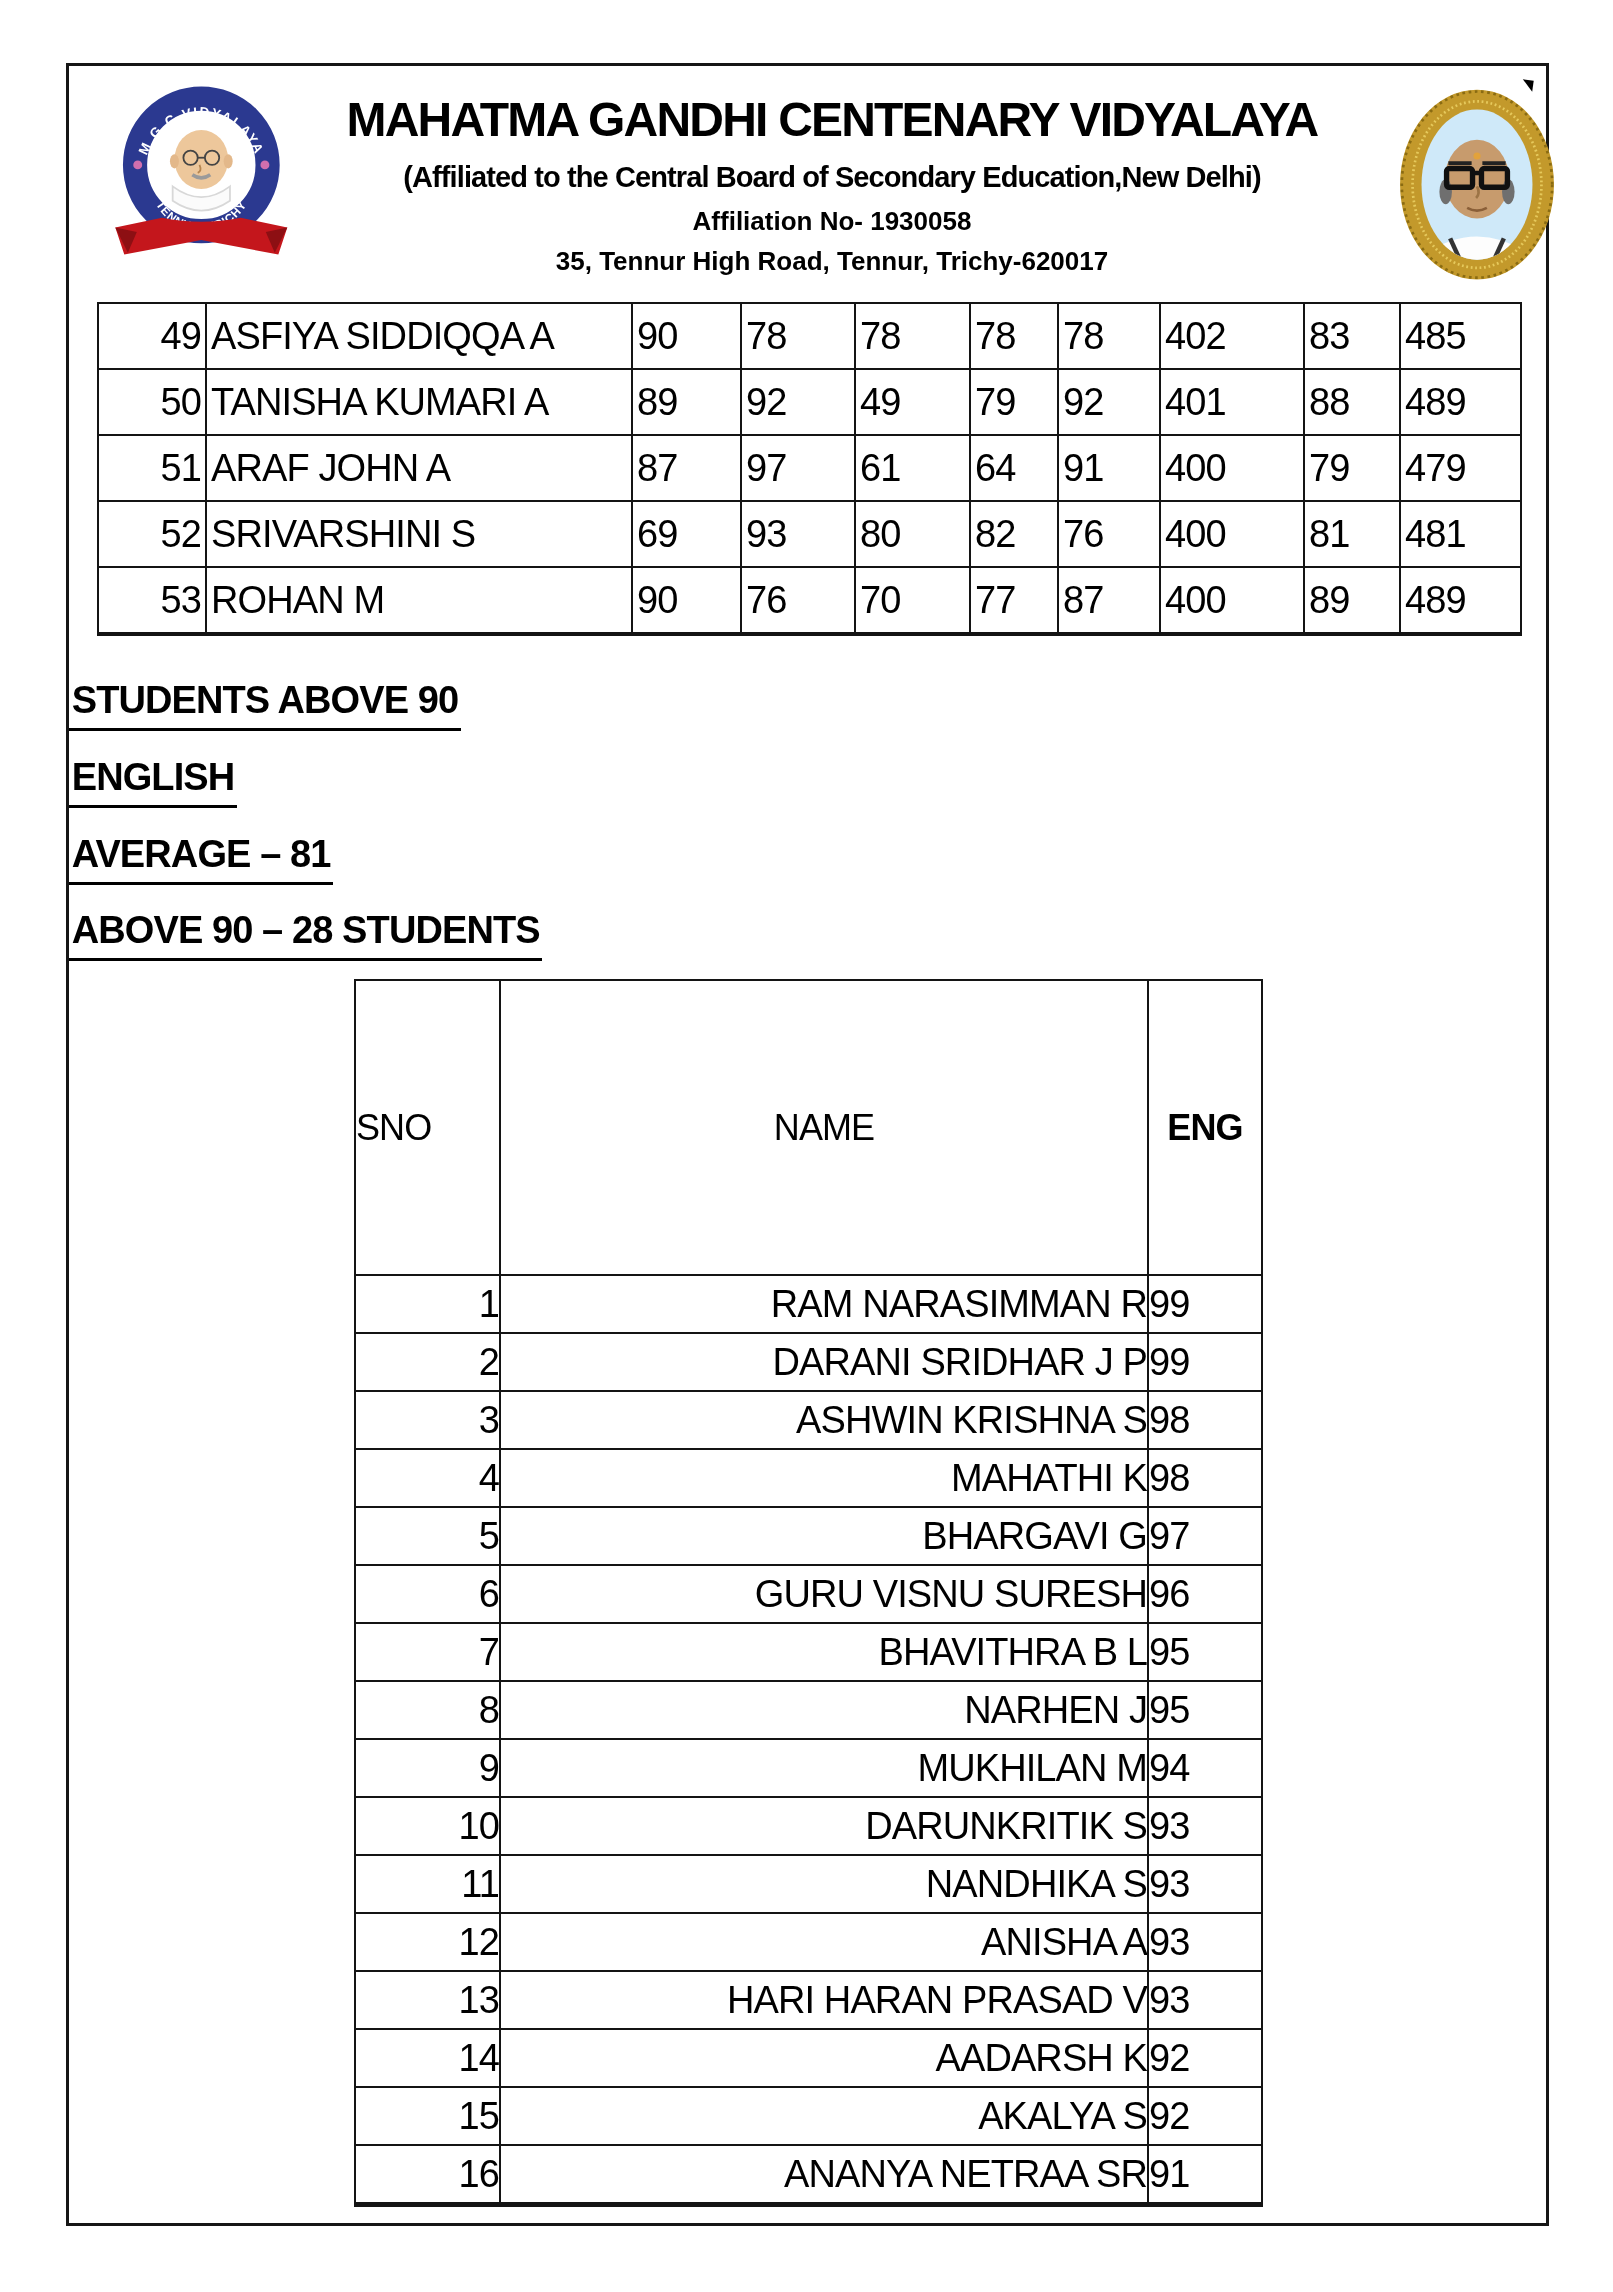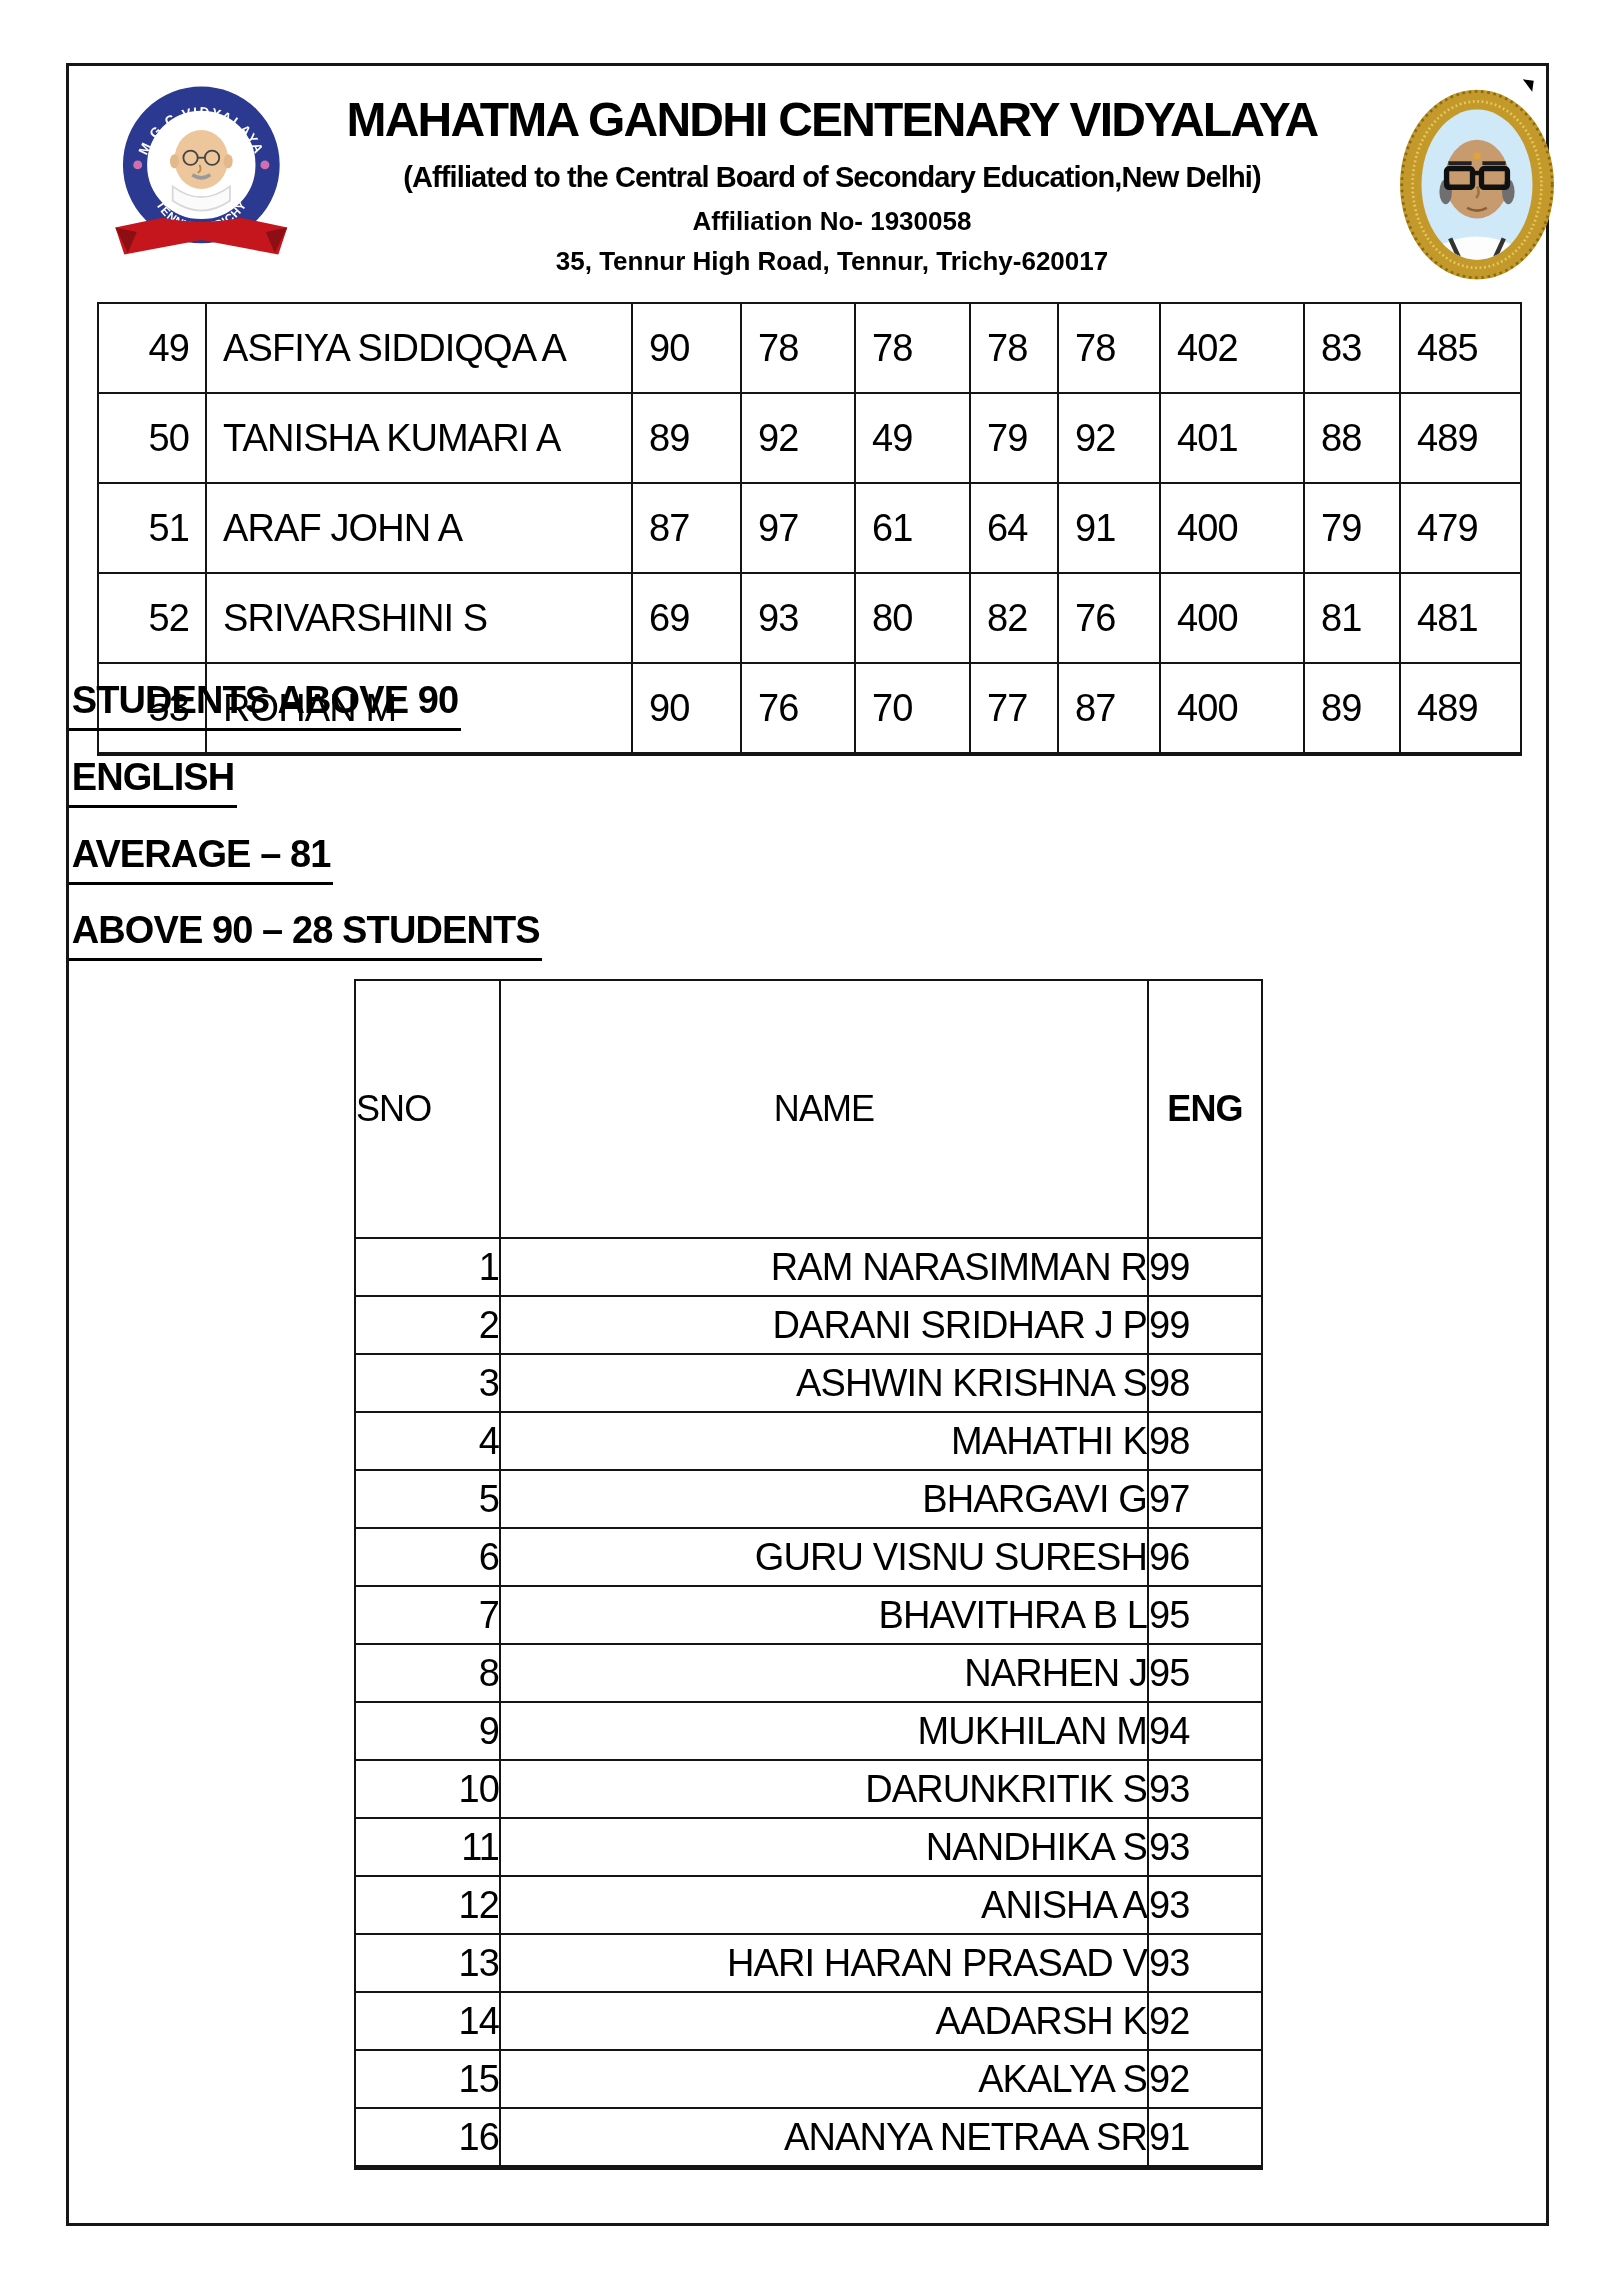--- a/index.html
+++ b/index.html
@@ -28,21 +28,21 @@
   .affno{font-size:26px;font-weight:bold;margin:0 0 9.9px 0;}
   .addr{font-size:26px;font-weight:bold;margin:0;}
 
   
   .marks-table{
     position:absolute;left:28px;top:236px;width:1423px;
     border-collapse:collapse;table-layout:fixed;
     font-size:38px;letter-spacing:-0.9px;
   }
   .marks-table td{
-    border:2.7px solid #141414;height:56px;padding:16px;
+    border:2.7px solid #141414;height:56px;padding:4px;
     white-space:nowrap;overflow:hidden;vertical-align:middle;margin-left:35px;
   }
   .marks-table tr:last-child td{border-bottom:4.5px solid #141414;}
   .c-sno{text-align:right;padding-right:2.7px;}
   .c-name{padding-left:12.5px;}
   .c-mark{padding-left:14.3px;}
 
   
   .heading{position:absolute;left:0;width:100%;text-align:left;}
   .heading span{
@@ -51,21 +51,21 @@
   }
   .h1{top:613px;} .h2{top:690px;} .h3{top:767px;} .h4{top:843px;}
 
   
   .eng-table{
     position:absolute;left:285px;top:913px;width:906px;
     border-collapse:collapse;table-layout:fixed;
     font-size:38px;letter-spacing:-0.9px;
   }
   .eng-table td{border:2.7px solid #141414;padding:0;vertical-align:middle;}
-  .eng-table thead tr{height:258px;}
+  .eng-table thead tr{height:295px;}
   .eng-table tbody td{height:56px;white-space:nowrap;overflow:hidden;}
   .eng-table tbody tr:last-child td{border-bottom:5.4px solid #141414;}
   .h-sno{vertical-align:bottom;text-align:left;padding:0 0 9px 7.2px;font-size:36px;font-weight:normal;}
   .h-name{vertical-align:top;text-align:center;padding-top:9px;font-size:36px;font-weight:normal;}
   .h-eng{vertical-align:top;text-align:center;padding-top:9px;font-size:36px;font-weight:bold;}
   .e-sno{text-align:right;padding-right:9px;}
   .e-name{padding-left:14.3px;text-align:right;}
   .e-mark{padding-right:16px;}
 </style>
 </head>

